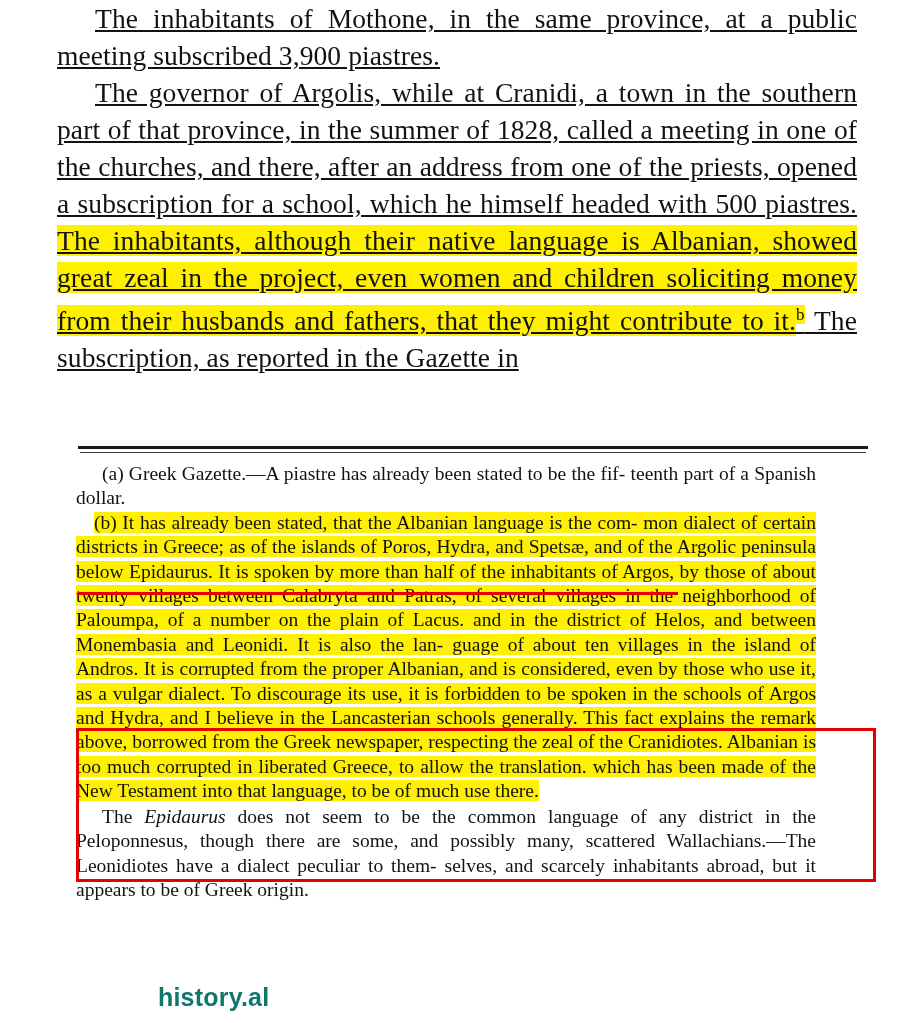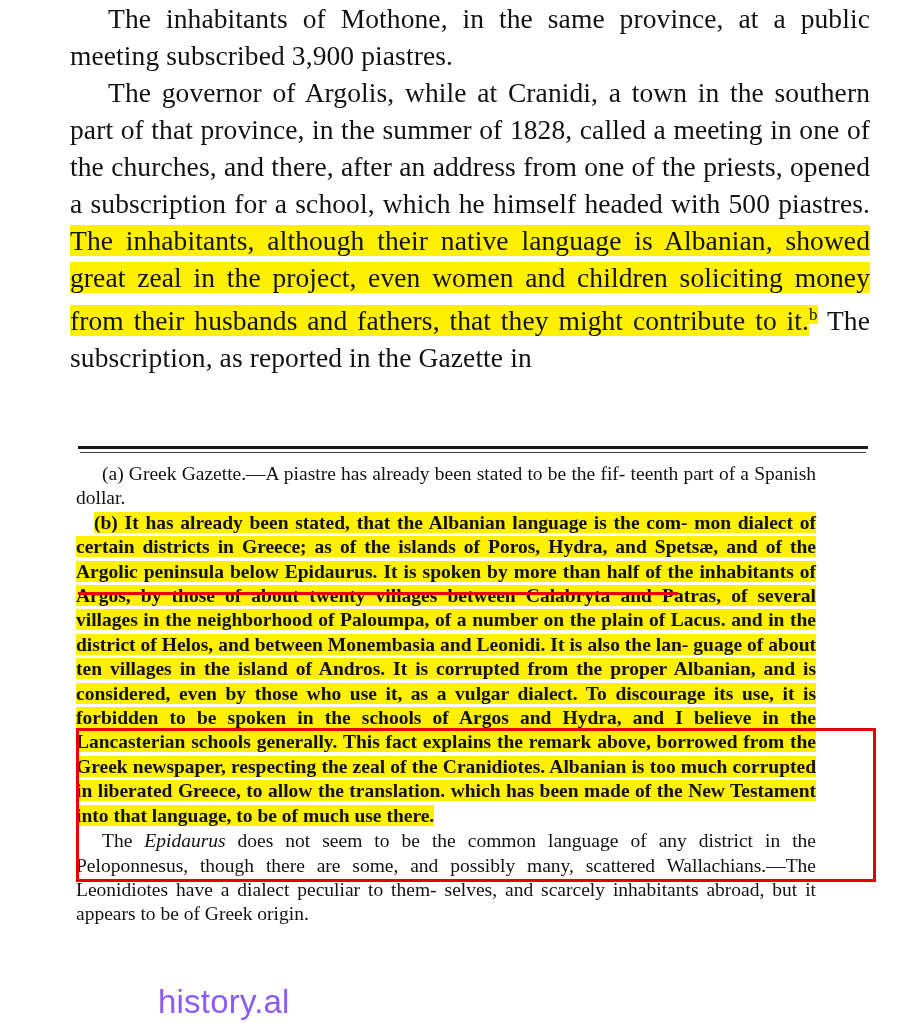--- a/index.html
+++ b/index.html
@@ -19,27 +19,28 @@
     position: relative;
     width: 904px;
     height: 1023px;
     padding: 0;
     box-sizing: border-box;
   }
 
   
   .body-text {
     position: absolute;
-    left: 70px;
+    left: 57px;
     top: 0px;
     width: 800px;
     font-size: 27.5px;
     line-height: 37px;
     text-align: justify;
     letter-spacing: 0.1px;
+    text-decoration: underline;
   }
   .para {
     margin: 0 0 0 0;
     text-indent: 38px;
   }
   .hl {
     background: #ffef00;
     box-decoration-break: clone;
     -webkit-box-decoration-break: clone;
   }
@@ -75,21 +76,21 @@
     width: 740px;
     font-size: 19.5px;
     line-height: 24.4px;
     text-align: justify;
     letter-spacing: 0.0px;
   }
   .fn {
     margin: 0;
   }
   .fn-a { text-indent: 26px; }
-  .fn-b { text-indent: 18px; font-weight: bold; }
+  .fn-b { text-indent: 18px; }
   .fn-c { text-indent: 26px; margin-top: 1px; }
   .it { font-style: italic; }
 
   
   .redline {
     position: absolute;
     border: 0;
     border-top: 3px solid #e50000;
     z-index: 5;
   }
@@ -99,23 +100,23 @@
     z-index: 5;
     pointer-events: none;
   }
 
   
   .watermark {
     position: absolute;
     left: 158px;
     top: 983px;
     font-family: "Liberation Sans", sans-serif;
-    font-weight: normal;
-    font-size: 33px;
-    color: #8b5cf6;
+    font-weight: bold;
+    font-size: 25px;
+    color: #0f766e;
     letter-spacing: 0.2px;
     z-index: 6;
   }
 </style>
 </head>
 <body>
 
 <div class="page">
 
   <div class="body-text">

